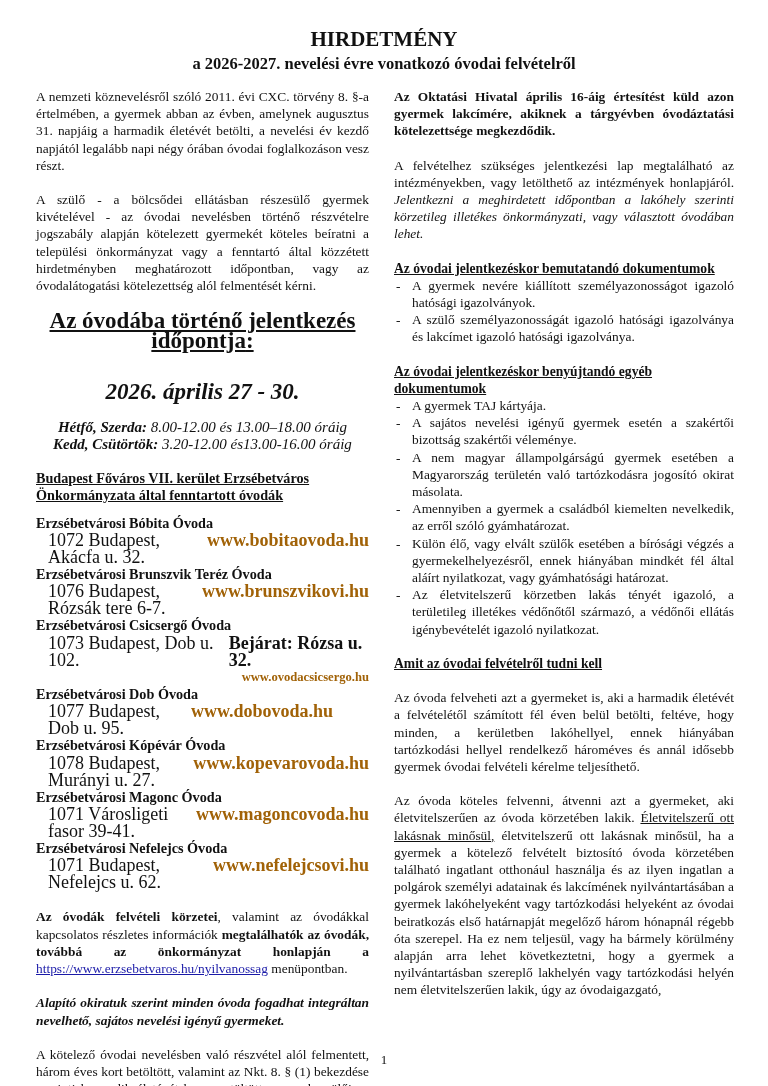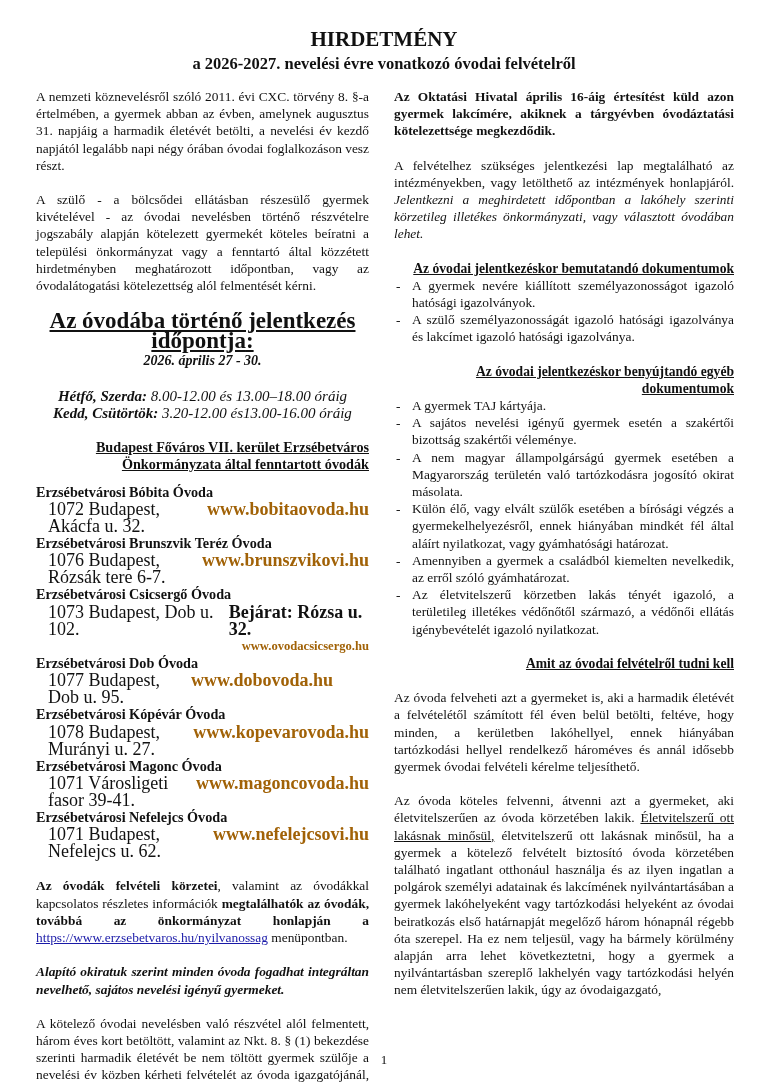--- a/index.html
+++ b/index.html
@@ -22,23 +22,23 @@
   .col { position: absolute; top: 88px; font-size: 13.4px; line-height: 17.2px; }
   .col-left { left: 36px; width: 333px; }
   .col-right { left: 394px; width: 340px; }
   p.just { text-align: justify; }
   .gap { height: 17px; }
   .gap-sm { height: 10px; }
   .b { font-weight: bold; }
   .i { font-style: italic; }
   .u { text-decoration: underline; }
   .h-date { font-size: 23px; line-height: 20px; font-weight: bold; text-decoration: underline; text-align: center; }
-  .h-date2 { font-size: 14px; line-height: 20px; font-weight: bold; font-style: italic; text-align: center; }
+  .h-date2 { font-size: 23px; line-height: 20px; font-weight: bold; font-style: italic; text-align: center; margin-top: 31px; }
   .hours { font-size: 15px; line-height: 17px; font-style: italic; text-align: center; }
-  .section-h { font-weight: bold; text-decoration: underline; text-align: right; font-size: 13.6px; line-height: 17.2px; }
+  .section-h { font-weight: bold; text-decoration: underline; text-align: left; font-size: 13.6px; line-height: 17.2px; }
   .kg-name { font-weight: bold; font-size: 14.2px; line-height: 17.4px; }
   .kg-row { display: flex; justify-content: space-between; padding-left: 12px; font-size: 18px; line-height: 17px; }
   .kg-row-right { text-align: right; font-size: 12.6px; line-height: 17px; }
   a.link { color: #a16207; font-weight: bold; }
   a.link-plain { color: #1a1aa8; text-decoration: underline; }
   ul.dash { list-style: none; }
   ul.dash li { position: relative; padding-left: 18px; text-align: justify; }
   ul.dash li::before { content: "-"; position: absolute; left: 2px; top: 0; }
   .page-num { position: absolute; top: 1052px; left: 0; width: 768px; text-align: center; font-size: 13px; }
 </style>
@@ -154,22 +154,22 @@
     <div class="gap"></div>
 
     <div class="section-h">
       <div>Az óvodai jelentkezéskor benyújtandó egyéb</div>
       <div>dokumentumok</div>
     </div>
     <ul class="dash">
       <li>A gyermek TAJ kártyája.</li>
       <li>A sajátos nevelési igényű gyermek esetén a szakértői bizottság szakértői véleménye.</li>
       <li>A nem magyar állampolgárságú gyermek esetében a Magyarország területén való tartózkodásra jogosító okirat másolata.</li>
+      <li>Amennyiben a gyermek a családból kiemelten nevelkedik, az erről szóló gyámhatározat.</li>
       <li>Külön élő, vagy elvált szülők esetében a bírósági végzés a gyermekelhelyezésről, ennek hiányában mindkét fél által aláírt nyilatkozat, vagy gyámhatósági határozat.</li>
-      <li>Amennyiben a gyermek a családból kiemelten nevelkedik, az erről szóló gyámhatározat.</li>
       <li>Az életvitelszerű körzetben lakás tényét igazoló, a területileg illetékes védőnőtől származó, a védőnői ellátás igénybevételét igazoló nyilatkozat.</li>
     </ul>
     <div class="gap"></div>
 
     <div class="section-h">Amit az óvodai felvételről tudni kell</div>
     <div class="gap"></div>
     <p class="just">Az óvoda felveheti azt a gyermeket is, aki a harmadik életévét a felvételétől számított fél éven belül betölti, feltéve, hogy minden, a kerületben lakóhellyel, ennek hiányában tartózkodási hellyel rendelkező hároméves és annál idősebb gyermek óvodai felvételi kérelme teljesíthető.</p>
     <div class="gap"></div>
     <p class="just">
       <span>Az óvoda köteles felvenni, átvenni azt a gyermeket, aki életvitelszerűen az óvoda körzetében lakik. </span><span class="u">Életvitelszerű ott lakásnak minősül,</span><span> életvitelszerű ott lakásnak minősül, ha a gyermek a kötelező felvételt biztosító óvoda körzetében található ingatlant otthonául használja és az ilyen ingatlan a polgárok személyi adatainak és lakcímének nyilvántartásában a gyermek lakóhelyeként vagy tartózkodási helyeként az óvodai beiratkozás első határnapját megelőző három hónapnál régebb óta szerepel. Ha ez nem teljesül, vagy ha bármely körülmény alapján arra lehet következtetni, hogy a gyermek a nyilvántartásban szereplő lakhelyén vagy tartózkodási helyén nem életvitelszerűen lakik, úgy az óvodaigazgató,</span>

